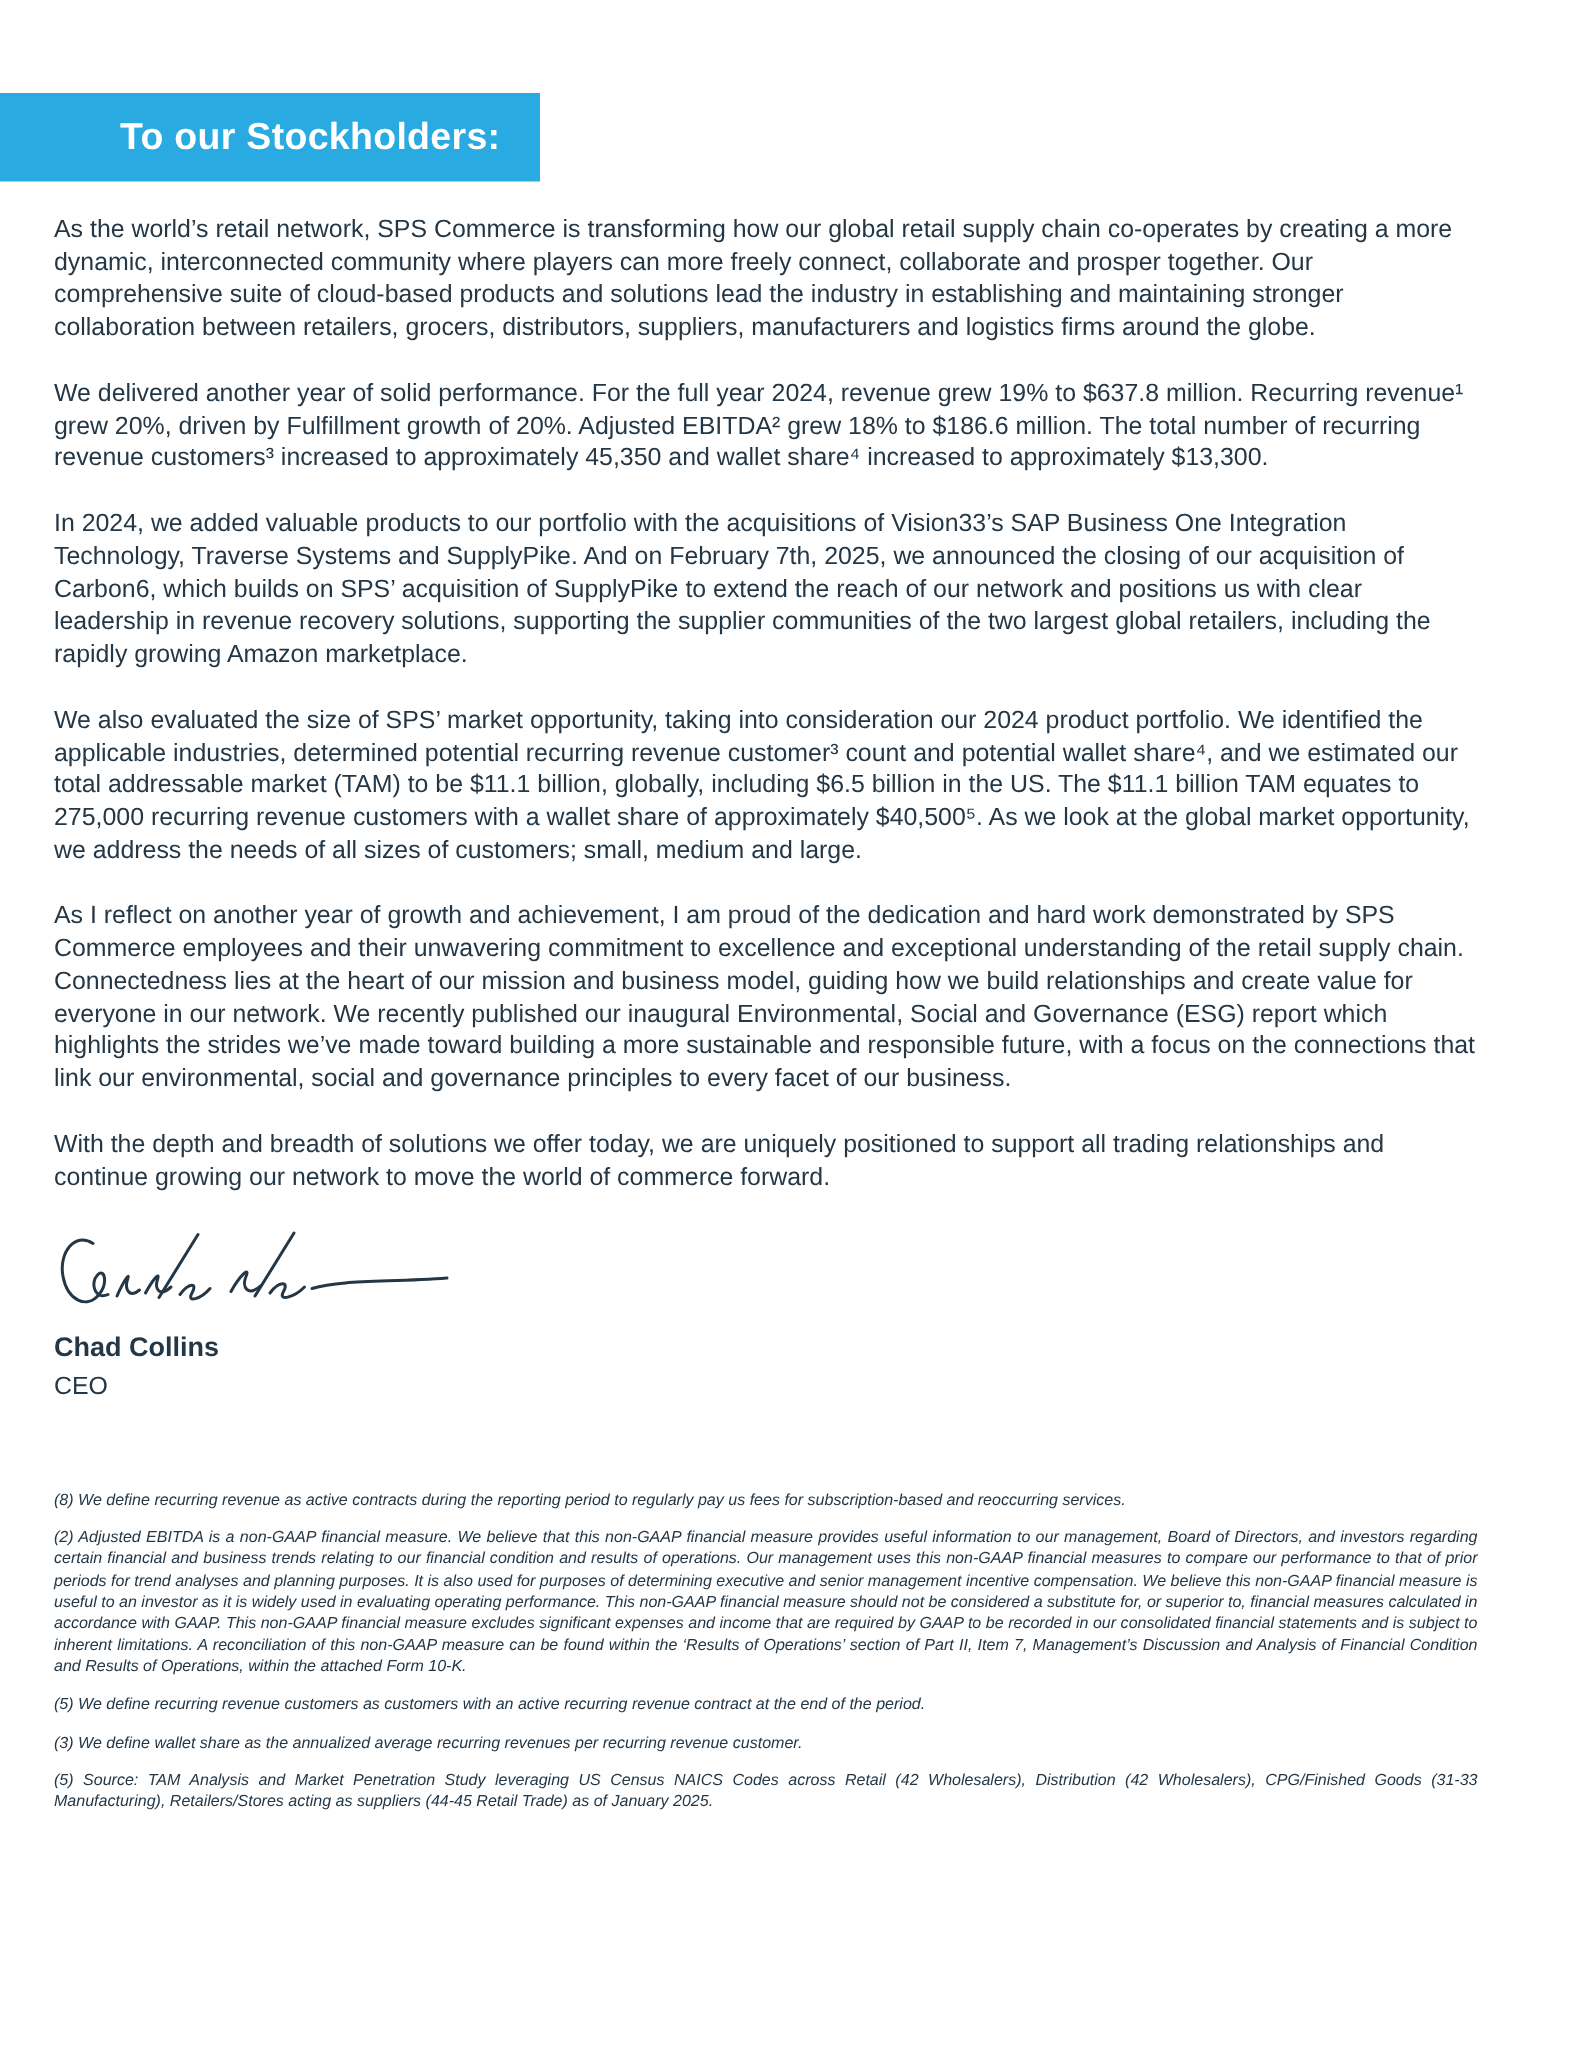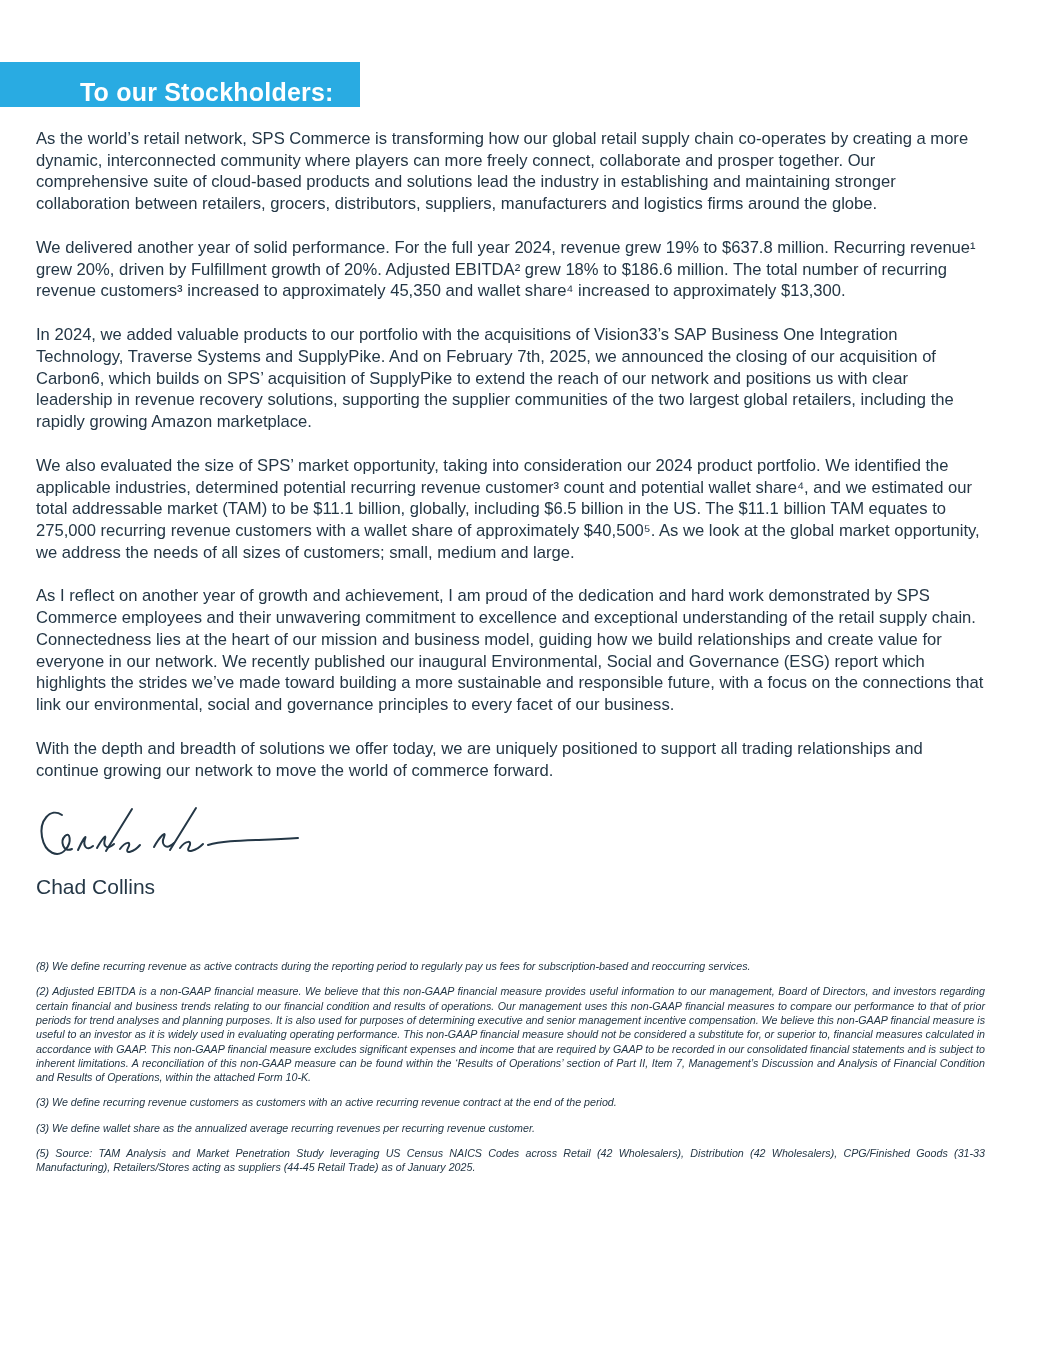--- a/index.html
+++ b/index.html
@@ -13,24 +13,24 @@
     height: 1365px;
     background: #ffffff;
     font-family: "Liberation Sans", "DejaVu Sans", sans-serif;
     color: #243746;
     overflow: hidden;
     box-sizing: border-box;
   }
   .banner {
     margin-top: 62px;
     width: 360px;
-    height: 45px;
+    height: 59px;
     background: #29abe2;
     display: flex;
-    align-items: flex-end;
+    align-items: center;
     box-sizing: border-box;
     padding-left: 80px;
   }
   .banner-title {
     color: #ffffff;
     font-size: 25px;
     font-weight: bold;
     letter-spacing: 0.2px;
   }
   .content {
@@ -42,22 +42,22 @@
     margin: 0 0 22px 0;
   }
   .closing {
     margin: 0 0 10px 0;
   }
   .signature-wrap {
     margin: 4px 0 2px 0;
     height: 66px;
   }
   .signatory-name {
-    font-weight: normal;
-    font-size: 21px;
+    font-weight: bold;
+    font-size: 18px;
     margin-top: 4px;
   }
   .signatory-title {
     font-size: 16.6px;
     margin-top: 2px;
   }
   .footnotes {
     margin-top: 58px;
     font-size: 10.7px;
     font-style: italic;
@@ -97,23 +97,24 @@
           <path d="M84 46 C90 38, 96 38, 92 45 C88 52, 98 49, 104 42"></path>
           <path d="M118 44 C124 33, 131 27, 128 34 C125 41, 129 48, 138 40"></path>
           <path d="M134 47 L160 5"></path>
           <path d="M144 45 C150 37, 157 37, 153 44 C149 51, 160 48, 167 41"></path>
           <path d="M172 42 C192 36, 222 38, 262 35"></path>
         </g>
       </svg>
     </div>
 
     <div class="signatory-name">Chad Collins</div>
+    <div class="signatory-title">CEO</div>
 
     <div class="footnotes">
       <p>(8) We define recurring revenue as active contracts during the reporting period to regularly pay us fees for subscription-based and reoccurring services.</p>
       <p>(2) Adjusted EBITDA is a non-GAAP financial measure. We believe that this non-GAAP financial measure provides useful information to our management, Board of Directors, and investors regarding certain financial and business trends relating to our financial condition and results of operations. Our management uses this non-GAAP financial measures to compare our performance to that of prior periods for trend analyses and planning purposes. It is also used for purposes of determining executive and senior management incentive compensation. We believe this non-GAAP financial measure is useful to an investor as it is widely used in evaluating operating performance. This non-GAAP financial measure should not be considered a substitute for, or superior to, financial measures calculated in accordance with GAAP. This non-GAAP financial measure excludes significant expenses and income that are required by GAAP to be recorded in our consolidated financial statements and is subject to inherent limitations. A reconciliation of this non-GAAP measure can be found within the ‘Results of Operations’ section of Part II, Item 7, Management’s Discussion and Analysis of Financial Condition and Results of Operations, within the attached Form 10-K.</p>
-      <p>(3) We define recurring revenue customers as customers with an active recurring revenue contract at the end of the period.</p>
+      <p>(5) We define recurring revenue customers as customers with an active recurring revenue contract at the end of the period.</p>
       <p>(3) We define wallet share as the annualized average recurring revenues per recurring revenue customer.</p>
       <p>(5) Source: TAM Analysis and Market Penetration Study leveraging US Census NAICS Codes across Retail (42 Wholesalers), Distribution (42 Wholesalers), CPG/Finished Goods (31-33 Manufacturing), Retailers/Stores acting as suppliers (44-45 Retail Trade) as of January 2025.</p>
     </div>
 
   </div>
 </div>
 
 </body></html>

